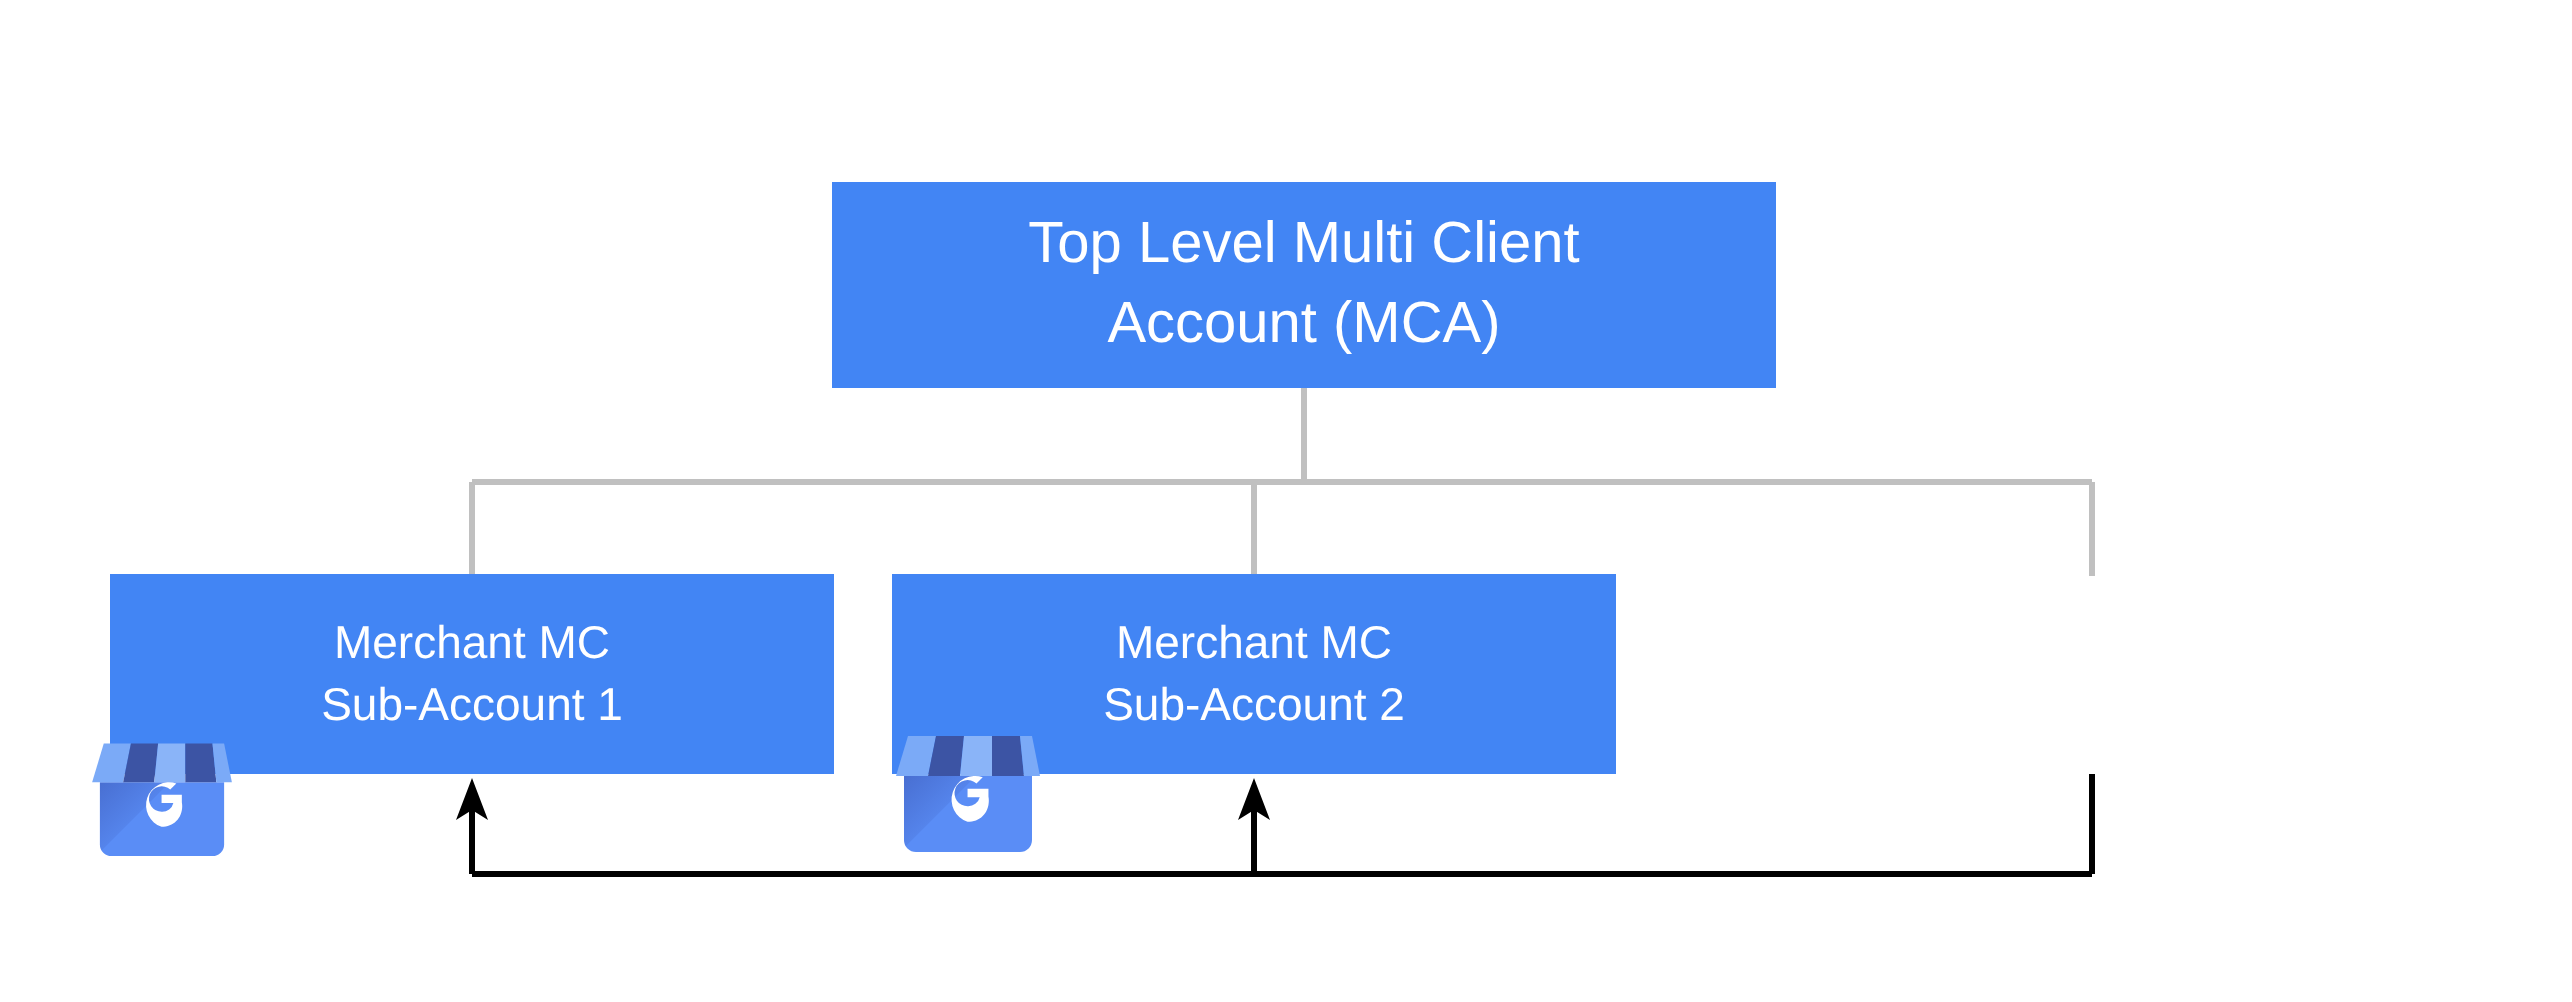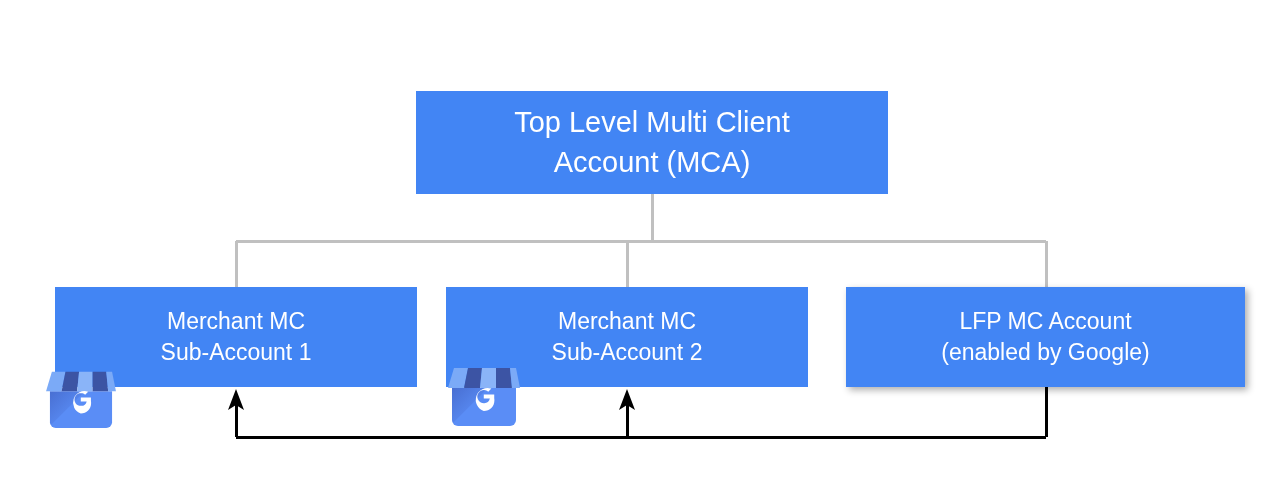--- a/index.html
+++ b/index.html
@@ -156,24 +156,20 @@
   <div class="node" id="node-merchant-1">
     <span class="label">Merchant MC
 Sub-Account 1</span>
   </div>
 
   <div class="node" id="node-merchant-2">
     <span class="label">Merchant MC
 Sub-Account 2</span>
   </div>
 
-  <div class="node" id="node-lfp">
-    <span class="label">LFP MC Account
-(enabled by Google)</span>
-  </div>
 
   <svg class="gmb-icon" id="gmb-icon-1" viewBox="0 0 80 68">
     <defs>
       <clipPath id="body-clip-1">
         <path d="M8,28 H72 V60 a6,6 0 0 1 -6,6 H14 a6,6 0 0 1 -6,-6 Z"></path>
       </clipPath>
       <linearGradient id="shade-1" x1="0" y1="0" x2="1" y2="1">
         <stop offset="0%" stop-color="#3a56b4" stop-opacity="0.55"></stop>
         <stop offset="55%" stop-color="#3a56b4" stop-opacity="0.12"></stop>
         <stop offset="100%" stop-color="#3a56b4" stop-opacity="0"></stop>

